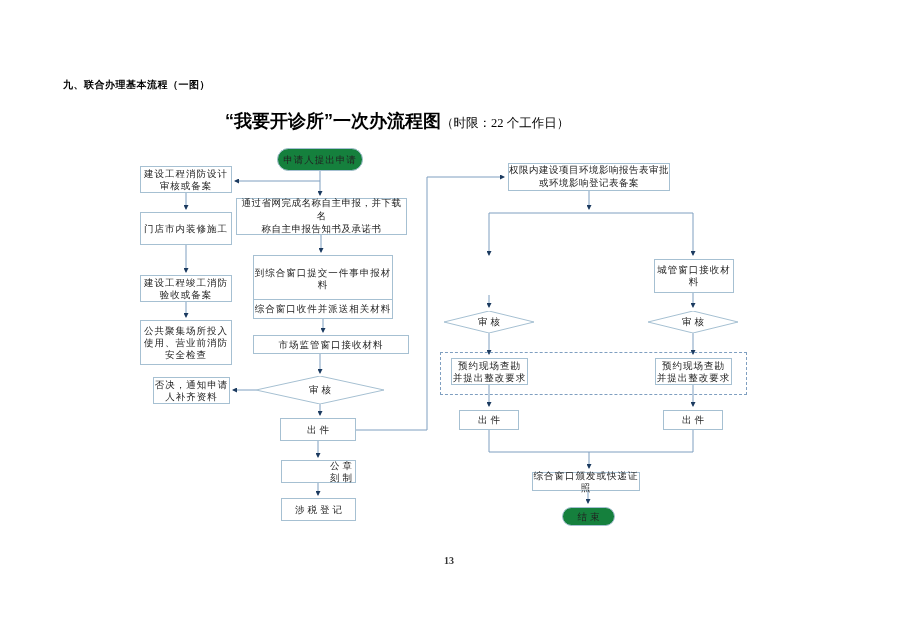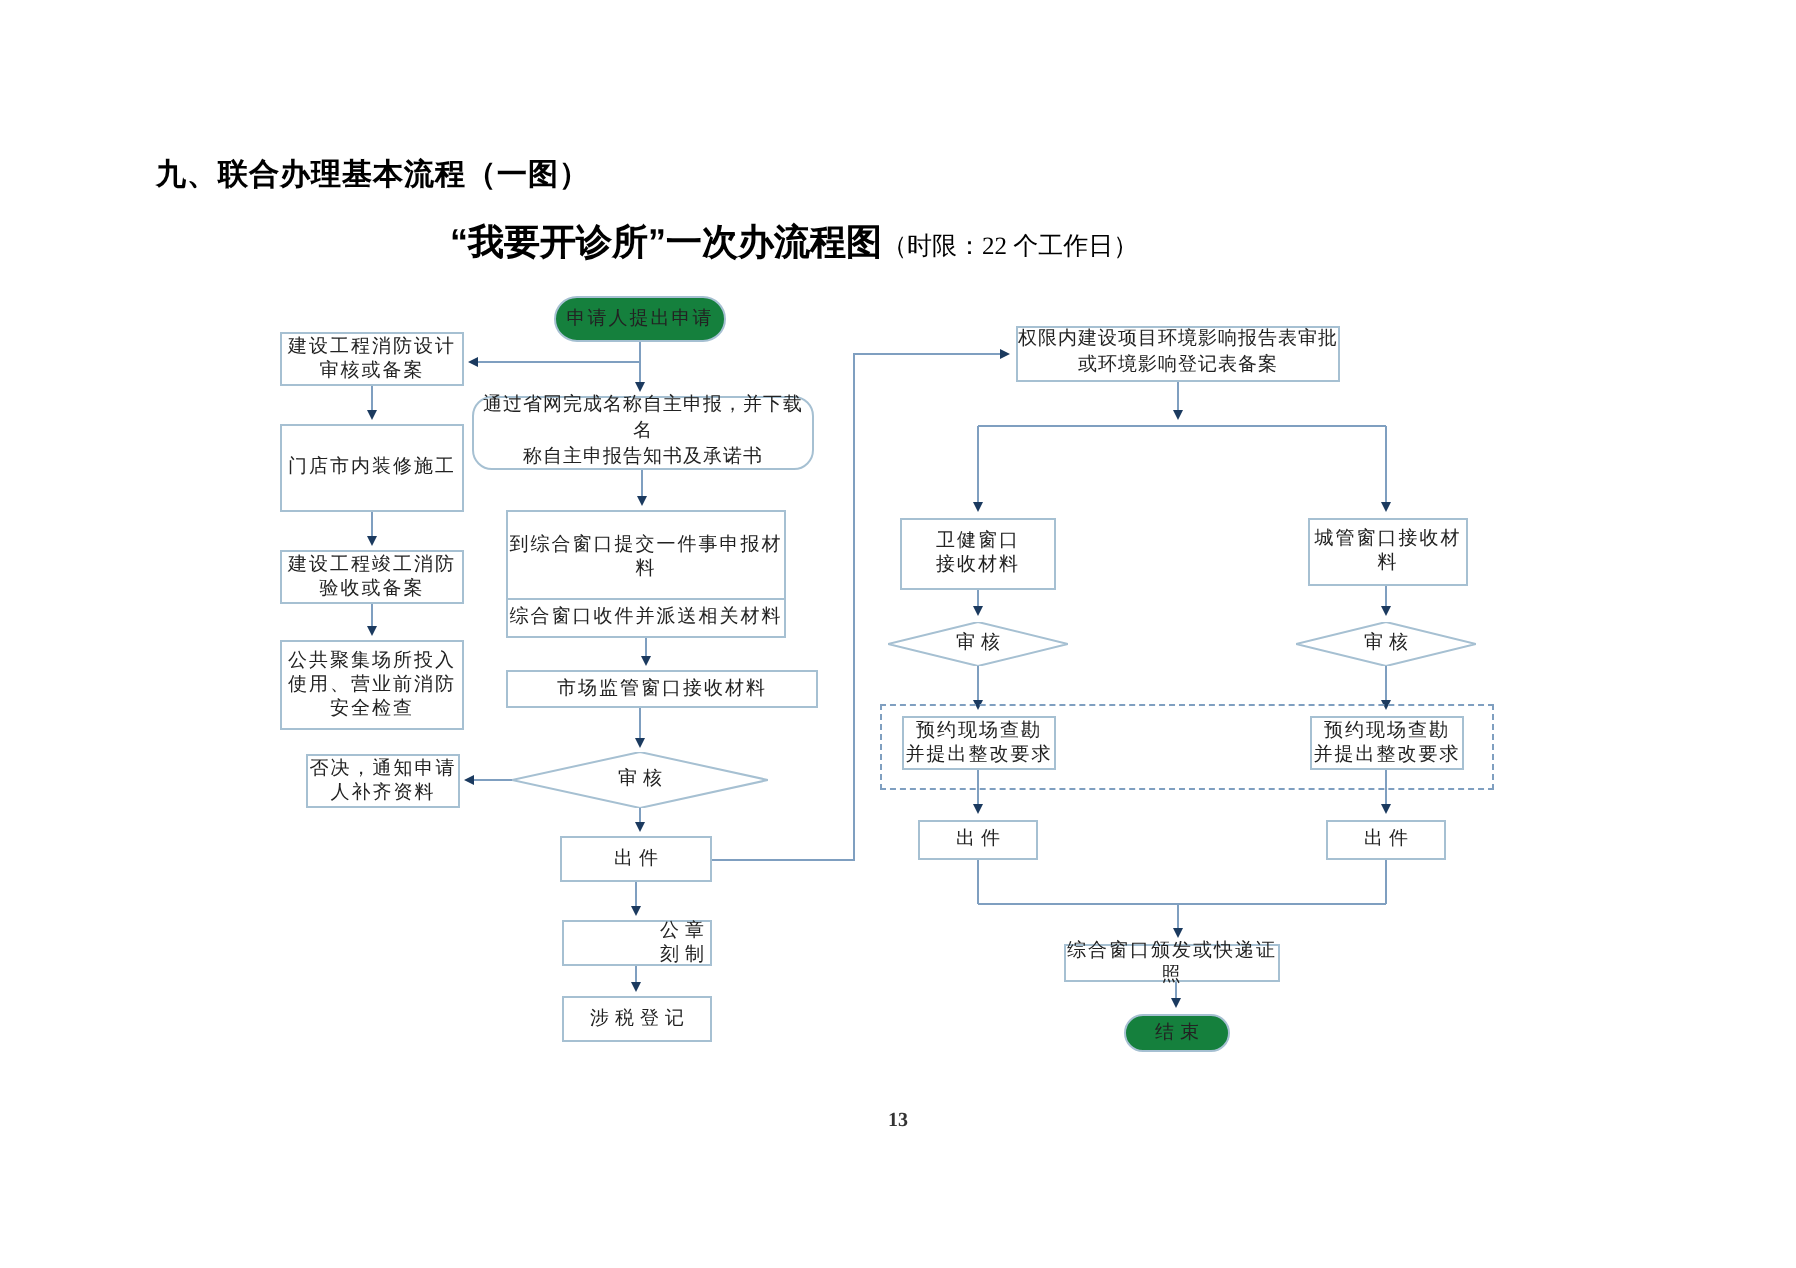--- a/index.html
+++ b/index.html
@@ -1,23 +1,23 @@
 <!DOCTYPE html>
 <html><head>
 <meta charset="utf-8">
 <style>
   html,body{margin:0;padding:0;background:#ffffff;}
   .page{
     position:relative;width:898px;height:634px;background:#ffffff;
     font-family:"Liberation Serif", serif;overflow:hidden;color:#222;
   }
   .doc-title{
-    position:absolute;left:78px;top:78px;
+    position:absolute;left:63px;top:78px;
     font-family:Liberation Mono, monospace;
-    font-size:15px;font-weight:bold;color:#000;letter-spacing:0.5px;
+    font-size:10px;font-weight:bold;color:#000;letter-spacing:0.5px;
   }
   .doc-subtitle{
     position:absolute;left:225px;top:109px;white-space:nowrap;
   }
   .sub-main{
     font-family:"Liberation Sans", sans-serif;
     font-size:18px;font-weight:bold;color:#000;margin-top:16px;
   }
   .sub-note{
     font-family:"Liberation Serif", serif;
@@ -103,38 +103,38 @@
     <span class="lbl">申请人提出申请</span>
   </div>
   <div class="node oval" style="left:562px;top:507px;width:53px;height:19px;">
     <span class="lbl sp">结束</span>
   </div>
 
   <div class="node box" style="left:140px;top:166px;width:92px;height:27px;">
     <span class="lbl">建设工程消防设计
 审核或备案</span>
   </div>
-  <div class="node box" style="left:140px;top:212px;width:92px;height:44px;">
+  <div class="node box" style="left:140px;top:212px;width:92px;height:33px;">
     <span class="lbl">门店市内装修施工</span>
   </div>
   <div class="node box" style="left:140px;top:275px;width:92px;height:27px;">
     <span class="lbl">建设工程竣工消防
 验收或备案</span>
   </div>
   <div class="node box" style="left:140px;top:320px;width:92px;height:45px;">
     <span class="lbl">公共聚集场所投入
 使用、营业前消防
 安全检查</span>
   </div>
   <div class="node box" style="left:153px;top:377px;width:77px;height:27px;">
     <span class="lbl">否决，通知申请
 人补齐资料</span>
   </div>
 
-  <div class="node box wide" style="left:236px;top:198px;width:171px;height:37px;border-radius:10px;">
+  <div class="node box wide" style="left:236px;top:198px;width:171px;height:37px;">
     <span class="lbl">通过省网完成名称自主申报，并下载名
 称自主申报告知书及承诺书</span>
   </div>
   <div class="node box" style="left:253px;top:255px;width:140px;height:47px;">
     <span class="lbl">到综合窗口提交一件事申报材
 料</span>
   </div>
   <div class="node box" style="left:253px;top:299px;width:140px;height:20px;">
     <span class="lbl">综合窗口收件并派送相关材料</span>
   </div>
@@ -154,24 +154,20 @@
     <span class="lbl sp">公章刻制</span>
   </div>
   <div class="node box" style="left:281px;top:498px;width:75px;height:23px;justify-content:center;">
     <span class="lbl sp">涉税登记</span>
   </div>
 
   <div class="node box wide" style="left:508px;top:163px;width:162px;height:28px;">
     <span class="lbl">权限内建设项目环境影响报告表审批
 或环境影响登记表备案</span>
   </div>
-  <div class="node box" style="left:450px;top:259px;width:78px;height:36px;">
-    <span class="lbl">卫健窗口
-接收材料</span>
-  </div>
   <div class="node box" style="left:654px;top:259px;width:80px;height:34px;">
     <span class="lbl">城管窗口接收材
 料</span>
   </div>
   <div class="node diamond" style="left:444px;top:311px;width:90px;height:22px;">
     <svg viewBox="0 0 100 100" preserveAspectRatio="none">
         <polygon points="50,0 100,50 50,100 0,50"></polygon>
       </svg>
     <span class="lbl sp">审核</span>
   </div>

